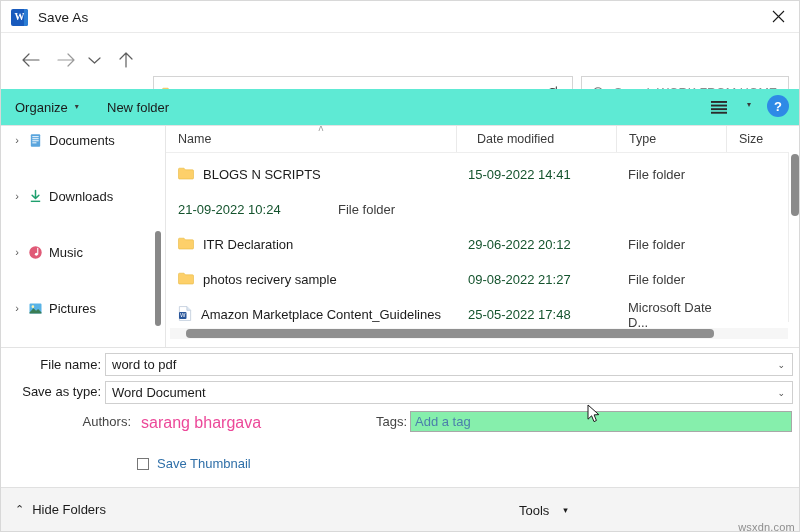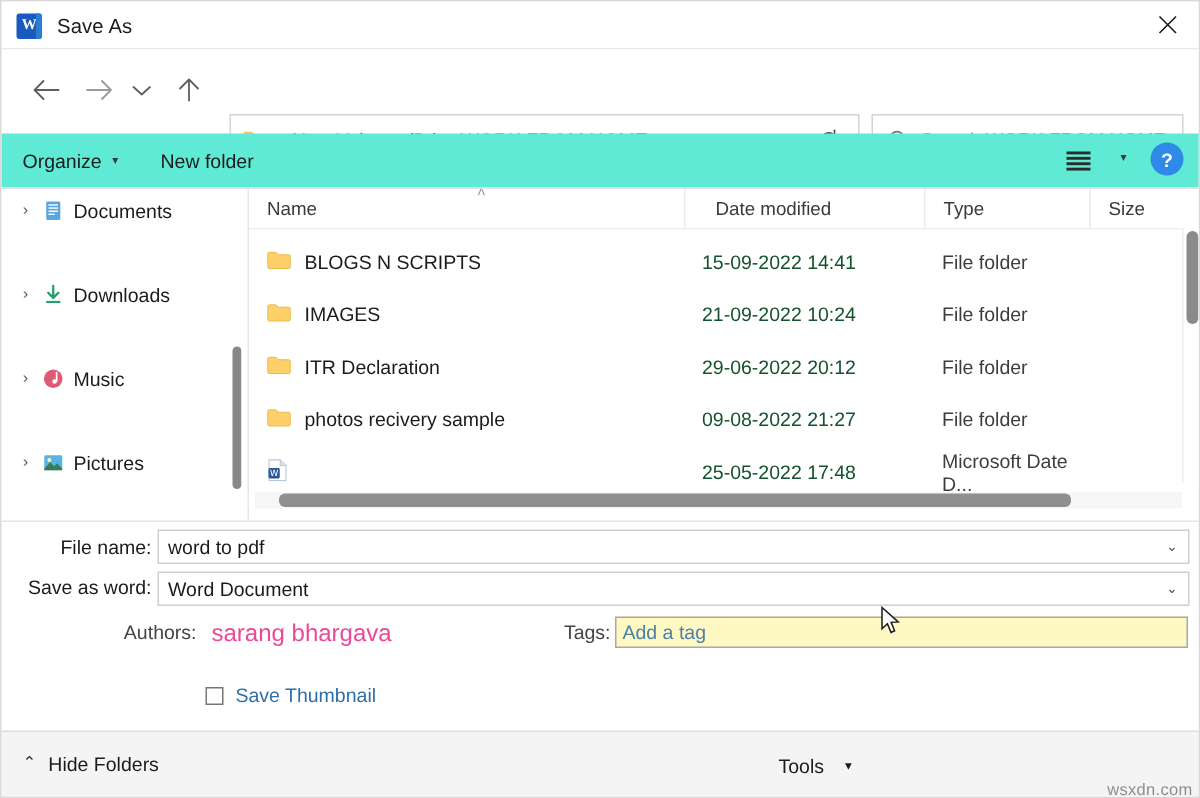--- a/index.html
+++ b/index.html
@@ -410,21 +410,21 @@
     left: 140px; top: 413px;
     font-size: 16px;
     color: #ec4899;
   }
   #input-tags {
     position: absolute;
     left: 409px; top: 410px;
     width: 382px; height: 21px;
     box-sizing: border-box;
     border: 1px solid #a8a8a8;
-    background: #fef9c3;
+    background: #86efac;
     display: flex;
     align-items: center;
     padding-left: 4px;
     font-size: 13px;
     color: #4b7fab;
   }
 
   #save-thumb-row {
     position: absolute;
     left: 136px; top: 455px;
@@ -680,28 +680,20 @@
             </svg>
           </span>
           <span class="fname">BLOGS N SCRIPTS</span>
         </span>
         <span class="cell-date">15-09-2022 14:41</span>
         <span class="cell-type">File folder</span>
         <span class="cell-size"></span>
       </div>
 
       <div class="file-row" style="top:66px">
-        <span class="cell-name">
-          <span>
-            <svg width="16" height="13" viewBox="0 0 16 13" aria-hidden="true">
-              <path d="M0.5 2.2 A1 1 0 0 1 1.5 1.2 H6 L7.4 2.8 H14.5 A1 1 0 0 1 15.5 3.8 V11 A1 1 0 0 1 14.5 12 H1.5 A1 1 0 0 1 0.5 11 Z" fill="#fdd06a" stroke="#e8b83f" stroke-width="0.6"></path>
-            </svg>
-          </span>
-          <span class="fname">IMAGES</span>
-        </span>
         <span class="cell-date">21-09-2022 10:24</span>
         <span class="cell-type">File folder</span>
         <span class="cell-size"></span>
       </div>
 
       <div class="file-row" style="top:101px">
         <span class="cell-name">
           <span>
             <svg width="16" height="13" viewBox="0 0 16 13" aria-hidden="true">
               <path d="M0.5 2.2 A1 1 0 0 1 1.5 1.2 H6 L7.4 2.8 H14.5 A1 1 0 0 1 15.5 3.8 V11 A1 1 0 0 1 14.5 12 H1.5 A1 1 0 0 1 0.5 11 Z" fill="#fdd06a" stroke="#e8b83f" stroke-width="0.6"></path>
@@ -731,20 +723,21 @@
       <div class="file-row" style="top:171px">
         <span class="cell-name">
           <span>
             <svg width="14" height="15" viewBox="0 0 14 16" aria-hidden="true">
               <path d="M1 0.6 H9 L13 4.6 V15.4 H1 Z" fill="#ffffff" stroke="#b9c7d8" stroke-width="0.8"></path>
               <path d="M9 0.6 V4.6 H13" fill="#dde7f2" stroke="#b9c7d8" stroke-width="0.8"></path>
               <rect x="0.6" y="6.4" width="8" height="7.4" rx="1" fill="#2b579a"></rect>
               <text x="4.6" y="12" font-size="6" fill="#ffffff" text-anchor="middle" font-family="DejaVu Sans, sans-serif">W</text>
             </svg>
           </span>
+          <span class="fname">Amazon Marketplace Content_Guidelines</span>
         </span>
         <span class="cell-date">25-05-2022 17:48</span>
         <span class="cell-type">Microsoft Date D...</span>
         <span class="cell-size"></span>
       </div>
 
       <div id="filelist-vscroll">
         <div id="filelist-vthumb"></div>
       </div>
       <div id="filelist-hscroll">
@@ -754,21 +747,21 @@
   </div>
 
   <div id="form-area"></div>
 
   <div class="form-label" id="lbl-filename">File name:</div>
   <div class="form-input" id="input-filename">
     <span>word to pdf</span>
     <span class="combo-caret">⌄</span>
   </div>
 
-  <div class="form-label" id="lbl-savetype">Save as word:</div>
+  <div class="form-label" id="lbl-savetype">Save as type:</div>
   <div class="form-input" id="input-savetype">
     <span>Word Document</span>
     <span class="combo-caret">⌄</span>
   </div>
 
   <div class="form-label" id="lbl-authors">Authors:</div>
   <div id="authors-value">sarang bhargava</div>
 
   <div class="form-label" id="lbl-tags">Tags:</div>
   <div id="input-tags">

